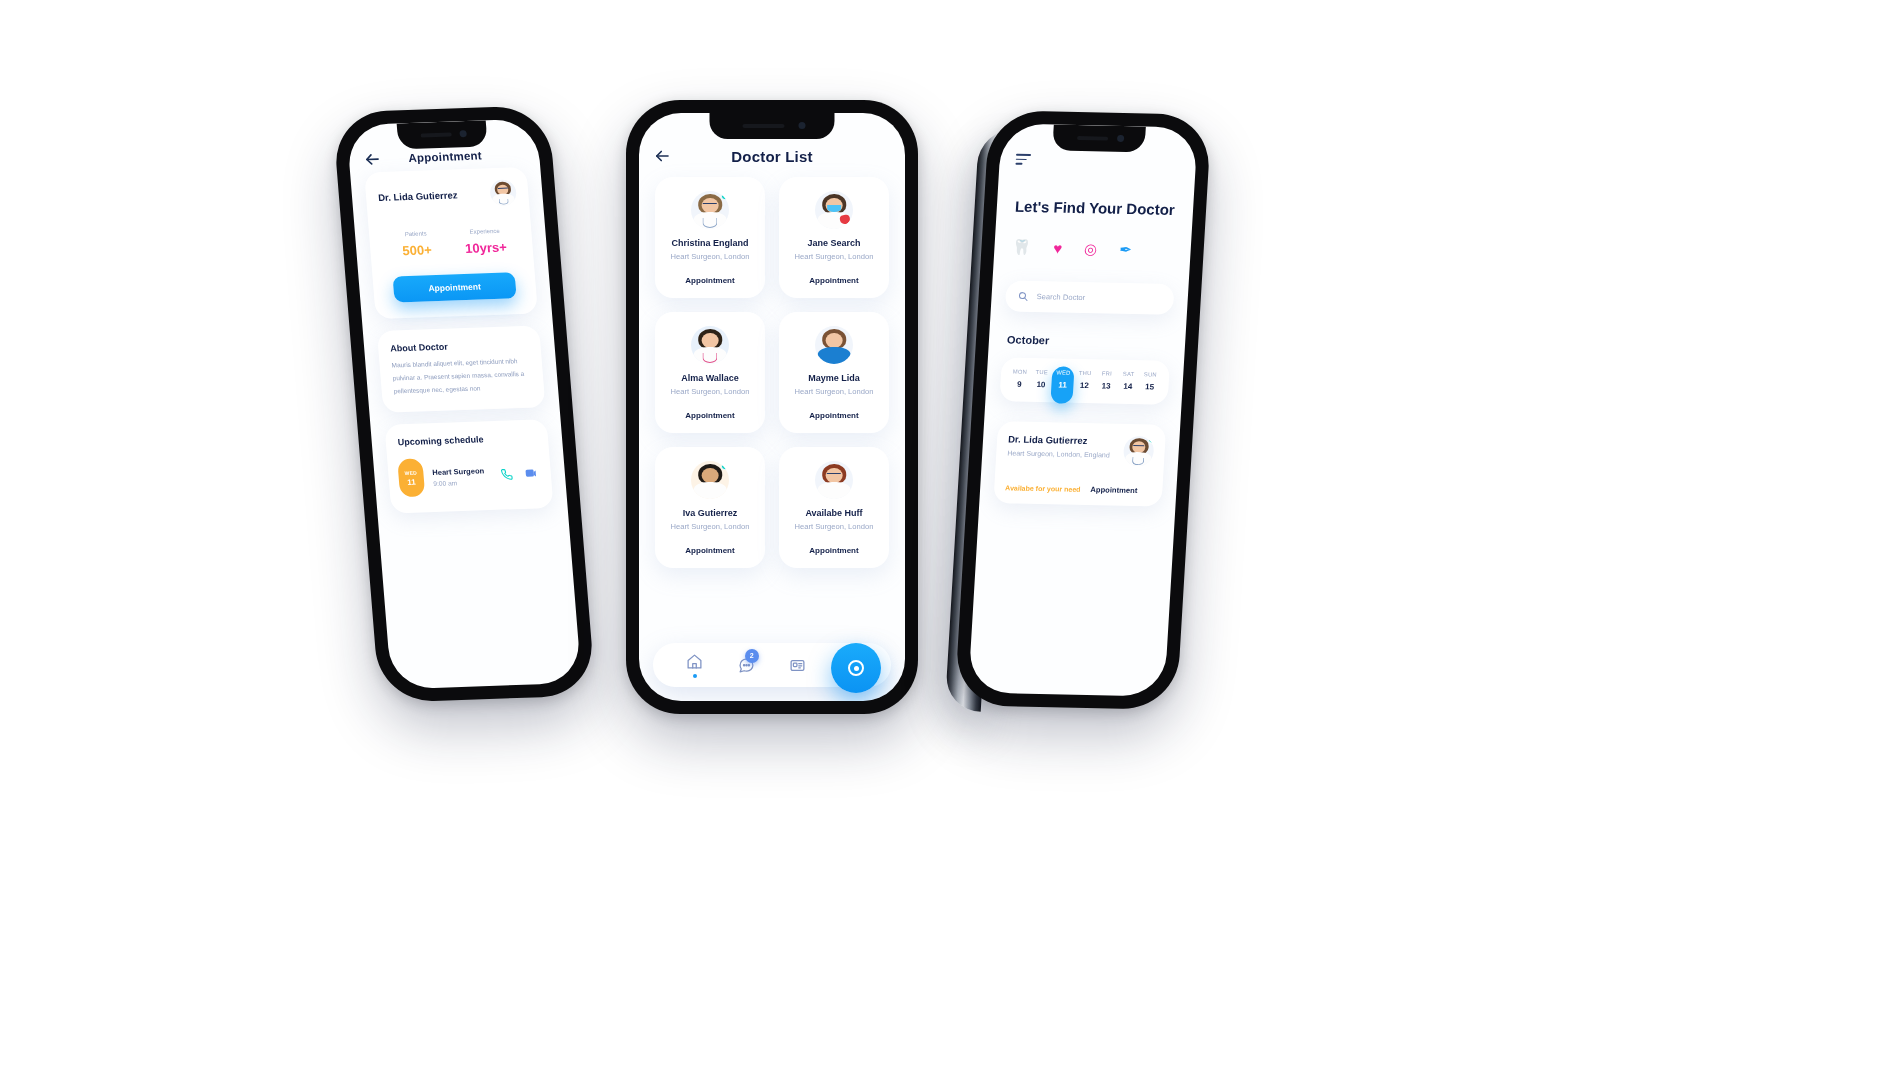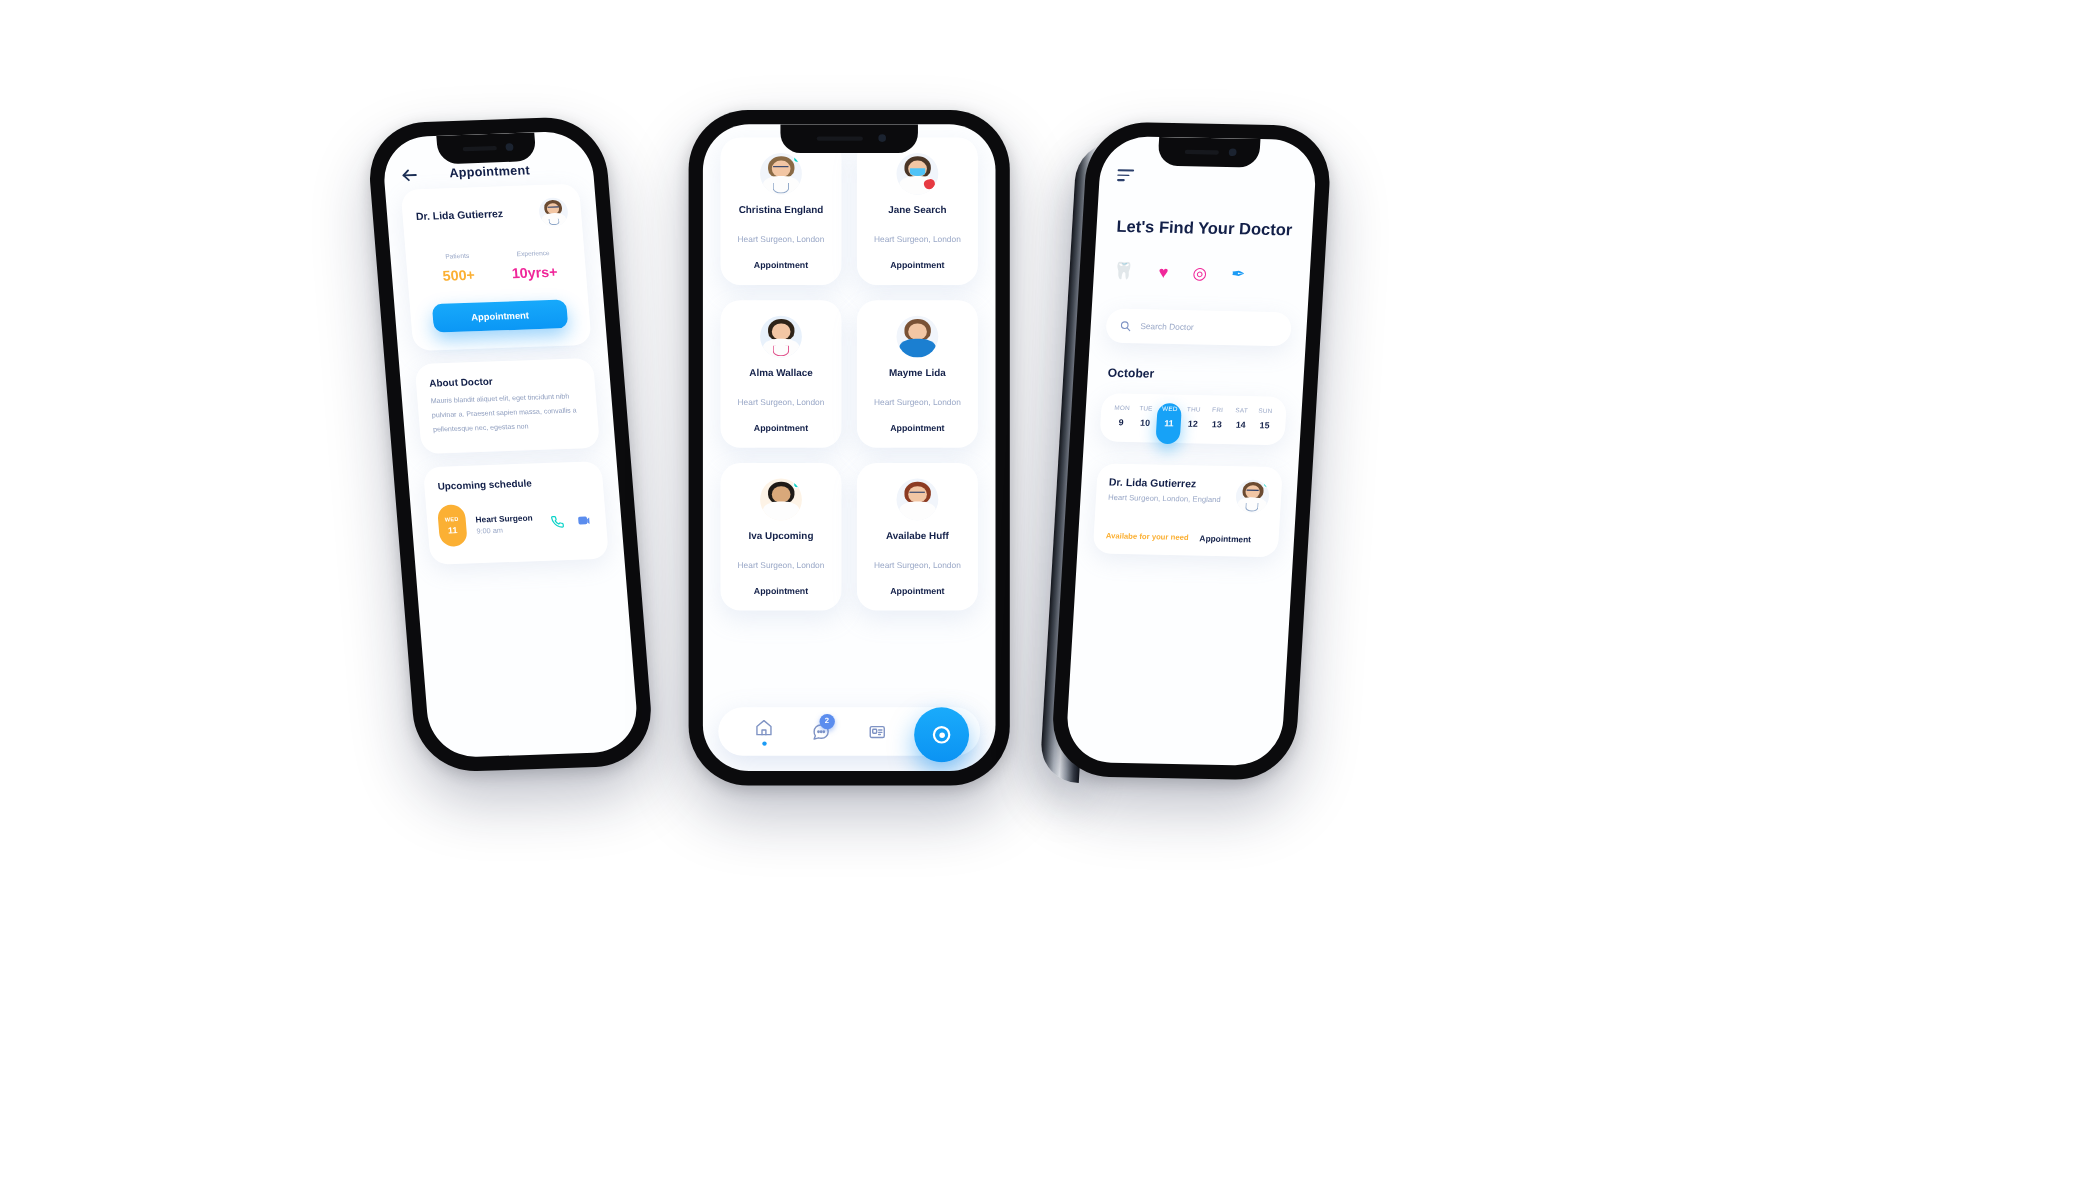--- a/index.html
+++ b/index.html
@@ -135,21 +135,21 @@
     padding:12px 16px 0;
   }
   .doc-card {
     background:#fff; border-radius:18px; padding:14px 6px 13px;
     text-align:center;
     box-shadow:0 8px 22px rgba(150,170,210,.18);
   }
   .doc-card .avatar { width:38px; height:38px; margin:0 auto; }
   .doc-card .dot-online { width:7px; height:7px; right:1px; top:2px; }
   .doc-name { font-size:9px; font-weight:bold; color:#132049; margin-top:9px; }
-  .doc-spec { font-size:7.6px; color:#9aa8c7; margin-top:17px; }
+  .doc-spec { font-size:7.6px; color:#9aa8c7; margin-top:4px; }
   .doc-appt { font-size:8px; font-weight:bold; color:#132049; margin-top:15px; cursor:pointer; }
 
   #p2-tabbar {
     position:absolute; left:14px; right:14px; bottom:14px; height:44px;
     background:#fff; border-radius:22px;
     box-shadow:0 8px 24px rgba(140,165,210,.25);
     display:flex; align-items:center; padding:0 16px;
   }
   #p2-tabbar .tab { position:relative; display:flex; flex-direction:column;
     align-items:center; flex:1; cursor:pointer; color:#7f93c4; }
@@ -311,20 +311,27 @@
   </div>
 
   <div id="phone2-edge"></div>
   <div class="phone" id="phone2">
     <div class="screen">
       <div class="notch">
         <div class="spk"></div>
         <div class="cam"></div>
       </div>
 
+      <div class="nav" id="p2-head">
+        <svg class="back" viewBox="0 0 24 24" fill="none" stroke="currentColor" stroke-width="2.2" stroke-linecap="round" stroke-linejoin="round">
+            <line x1="20" y1="12" x2="5" y2="12"></line>
+            <polyline points="11 18 5 12 11 6"></polyline>
+          </svg>
+        <div class="nav-title">Doctor List</div>
+      </div>
 
       <div id="p2-grid">
 
         <div class="doc-card">
           <div class="avatar">
             <div class="face">
                 <div class="hair" style="background:#8a6a45"></div>
                 <div class="skin"></div>
                 <div class="coat"></div>
                 <div class="glasses"></div>
@@ -381,21 +388,21 @@
 
         <div class="doc-card">
           <div class="avatar" style="background:#fdf3e6">
             <div class="face">
                 <div class="hair" style="background:#1f1a16"></div>
                 <div class="skin" style="background:#d9a87a"></div>
                 <div class="coat"></div>
               </div>
             <span class="dot-online"></span>
           </div>
-          <div class="doc-name">Iva Upcoming</div>
+          <div class="doc-name">Iva Gutierrez</div>
           <div class="doc-spec">Heart Surgeon, London</div>
           <div class="doc-appt">Appointment</div>
         </div>
 
         <div class="doc-card">
           <div class="avatar">
             <div class="face">
                 <div class="hair" style="background:#8c3b22"></div>
                 <div class="skin"></div>
                 <div class="coat"></div>

